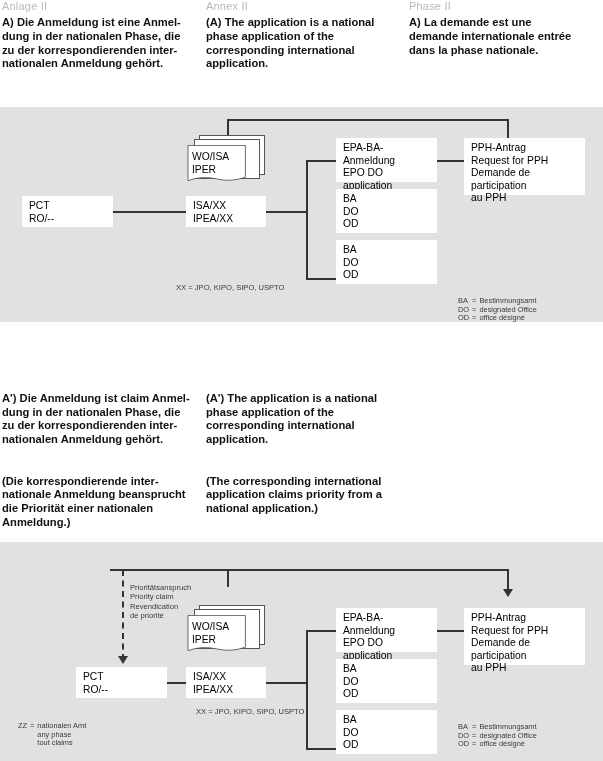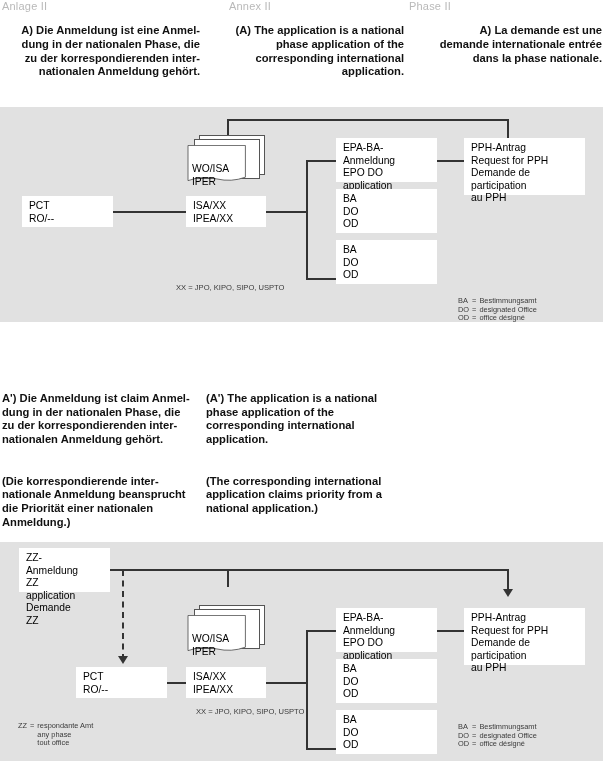--- a/index.html
+++ b/index.html
@@ -10,37 +10,37 @@
     color:#000;
     position:relative;
     overflow:hidden;
   }
   .page{position:relative;width:603px;height:761px;}
 
   
   .annex-row{position:absolute;left:0;top:0;width:603px;height:20px;}
   .annex{position:absolute;top:0;font-size:11px;color:#b9b9b9;letter-spacing:.2px;}
   .annex.c1{left:2px;}
-  .annex.c2{left:206px;margin-left:23px;}
+  .annex.c2{left:206px;}
   .annex.c3{left:409px;}
 
   
   .para{
     position:absolute;
     font-size:11.2px;
     font-weight:bold;
     line-height:13.8px;
     color:#111;
     white-space:pre-line;
   }
   .para.c1{left:2px;width:198px;}
   .para.c2{left:206px;width:198px;}
   .para.c3{left:409px;width:193px;}
 
-  .block-a  {top:24px;text-align:right;}
+  .block-a  {top:16px;}
   .block-ap {top:378px;}
   .para .gap{display:block;height:13.8px;}
 
   
   .panel{
     position:absolute;
     left:0;width:603px;
     background:#e1e1e1;
   }
   #panel-1{top:107px;height:215px;}
@@ -79,21 +79,21 @@
   .docstack{position:absolute;z-index:4;}
   .docstack .sheet{
     position:absolute;background:#fff;border:1px solid #555;box-sizing:border-box;
   }
   .docstack .front{
     position:absolute;left:0;top:10px;width:66px;height:40px;
   }
   .docstack svg{display:block;}
   .docstack .label{
     position:absolute;left:7px;top:16px;
-    font-size:10.3px;line-height:12.6px;white-space:pre-line;color:#000;margin-top:12px;
+    font-size:10.3px;line-height:12.6px;white-space:pre-line;color:#000;
   }
 
   
   .legend{
     position:absolute;
     font-size:7.4px;
     line-height:8.6px;
     color:#3a3a3a;
     white-space:pre;
     z-index:5;
@@ -251,61 +251,62 @@
     <div class="docstack" style="left:185px;top:63px;width:84px;height:52px;">
       <div class="sheet" style="left:14px;top:0px;width:66px;height:40px;"></div>
       <div class="sheet" style="left:9px;top:4px;width:66px;height:40px;"></div>
       <svg class="front" width="70" height="46" viewBox="0 0 70 46">
         <path d="M0.5 0.5 H66.5 V37 q-16 6 -33 2 q-17 -4 -33 2 Z" fill="#ffffff" stroke="#555555" stroke-width="1"></path>
       </svg>
       <div class="label">WO/ISA
 IPER</div>
     </div>
 
-    <div class="box" style="left:19px;top:6px;width:91px;height:44px;">ZZ-Anmeldung
-ZZ application
-Demande ZZ</div>
     <div class="box" style="left:76px;top:125px;width:91px;height:31px;">PCT
 RO/--</div>
     <div class="box" style="left:186px;top:125px;width:80px;height:31px;">ISA/XX
 IPEA/XX</div>
     <div class="box" style="left:336px;top:66px;width:101px;height:44px;">EPA-BA-Anmeldung
 EPO DO application
 Demande OEB OD</div>
     <div class="box" style="left:336px;top:117px;width:101px;height:44px;">BA
 DO
 OD</div>
     <div class="box" style="left:336px;top:168px;width:101px;height:44px;">BA
 DO
 OD</div>
     <div class="box" style="left:464px;top:66px;width:121px;height:57px;">PPH-Antrag
 Request for PPH
 Demande de participation
 au PPH</div>
 
+    <div class="sidelabel" style="left:130px;top:41px;">Prioritätsanspruch
+Priority claim
+Revendication
+de priorité</div>
 
     <div class="sidelabel" style="left:196px;top:165px;">XX = JPO, KIPO, SIPO, USPTO</div>
 
     <div class="legend" style="left:18px;top:163px;">
       <table>
         <tbody>
           <tr>
             <td>ZZ</td>
             <td>=</td>
-            <td>respondante Amt</td>
+            <td>nationalen Amt</td>
           </tr>
           <tr>
             <td></td>
             <td></td>
             <td>any phase</td>
           </tr>
           <tr>
             <td></td>
             <td></td>
-            <td>tout office</td>
+            <td>tout claims</td>
           </tr>
         </tbody>
       </table>
     </div>
 
     <div class="legend" style="left:458px;top:164px;">
       <table>
         <tbody>
           <tr>
             <td>BA</td>

